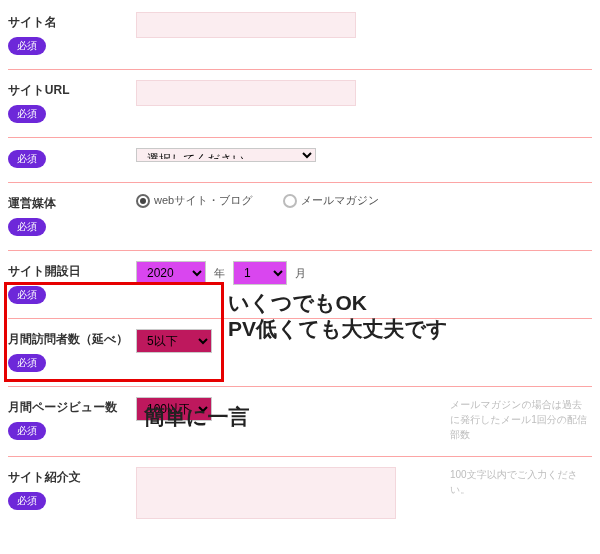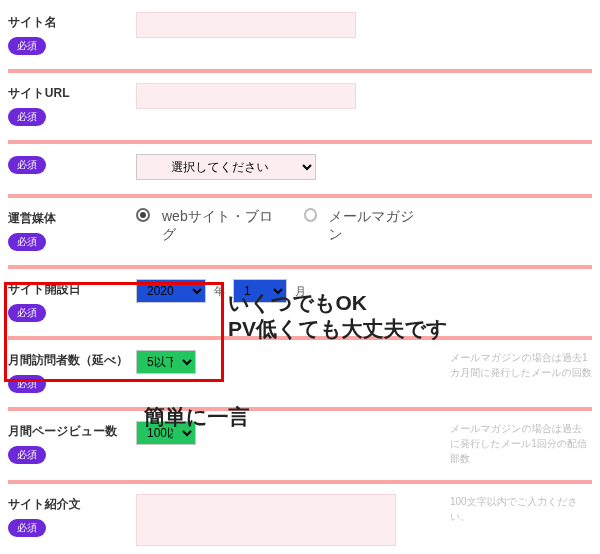--- a/index.html
+++ b/index.html
@@ -1,31 +1,31 @@
 <!DOCTYPE html>
 <html><head>
 <meta charset="utf-8">
 <style>
   * { box-sizing: border-box; margin: 0; padding: 0; }
   body { font-family: "Hiragino Kaku Gothic ProN", "Meiryo", sans-serif; font-size: 12px; color: #333; background: #fff; width: 600px; }
   .form { padding: 2px 8px 14px 8px; }
-  .row { display: flex; border-bottom: 4px solid #fca5a5; padding: 10px 0 14px 0; align-items: flex-start; }
+  .row { display: flex; border-bottom: 1px solid #fca5a5; padding: 10px 0 14px 0; align-items: flex-start; }
   .label-col { width: 128px; padding-top: 2px; }
   .label-col .lbl { font-size: 12px; color: #333; font-weight: bold; display: block; margin-bottom: 6px; }
   .badge { display: inline-block; background: #6d28d9; color: #fff; border-radius: 10px; padding: 2px 9px; font-size: 10px; }
   .field-col { flex: 1; display: flex; align-items: center; gap: 8px; }
   .hint-col { width: 152px; padding-left: 10px; font-size: 10px; color: #bdbdbd; line-height: 1.5; }
   .text-input { background: #fbedf0; border: 1px solid #f3d7dc; height: 26px; width: 220px; padding: 0 6px; font-size: 12px; }
   .text-input.url { width: 220px; }
   .btn-check { background: #0e3f73; color: #fff; border: 1px solid #0e3f73; padding: 4px 8px; font-size: 11px; cursor: pointer; }
-  .select-pink { background: #fbedf0; border: 1px solid #c9c9c9; height: 26px; padding: 2px 6px; font-size: 12px; width: 180px; text-align: center; }
-  .select-tiny { border: 1px solid #c9c9c9; height: 24px; padding: 2px 6px; font-size: 12px; width: 70px; background: #1d4ed8; }
-  .select-mid { border: 1px solid #c9c9c9; height: 24px; padding: 2px 6px; font-size: 12px; width: 60px; background: #22c55e; }
+  .select-pink { background: #fbedf0; border: 1px solid #c9c9c9; height: 14px; padding: 2px 6px; font-size: 12px; width: 180px; }
+  .select-tiny { border: 1px solid #c9c9c9; height: 24px; padding: 2px 6px; font-size: 12px; width: 70px; background: #d946ef; }
+  .select-mid { border: 1px solid #c9c9c9; height: 24px; padding: 2px 6px; font-size: 12px; width: 76px; background: #be185d; }
   .unit { font-size: 11px; color: #555; }
-  .radio-row label { font-size: 14px; color: #555; display: inline-flex; align-items: flex-start; gap: 12px; margin-right: 22px; }
+  .radio-row label { font-size: 11px; color: #555; display: inline-flex; align-items: flex-end; gap: 4px; margin-right: 22px; }
   .radio-circ { width: 14px; height: 14px; border-radius: 50%; border: 2px solid #bbb; display: inline-block; }
   .radio-circ.active { border-color: #666; }
   .radio-circ.active::after { content: ""; display: block; width: 6px; height: 6px; background: #444; border-radius: 50%; margin: 2px; }
   .textarea-pink { background: #fbedf0; border: 1px solid #f3d7dc; width: 260px; height: 52px; padding: 4px 6px; font-size: 12px; resize: none; }
   .highlight-box { border: 3px solid #e60000; position: absolute; pointer-events: none; }
   .anno { position: absolute; font-weight: 900; color: #222; font-size: 21px; line-height: 1.25; white-space: nowrap; }
   .form-wrap { position: relative; }
   select.select-tiny, select.select-mid, select.select-pink { appearance: auto; }
 </style>
 </head>
@@ -106,21 +106,20 @@
   <div class="row">
     <div class="label-col">
       <span class="lbl">月間訪問者数（延べ）</span>
       <span class="badge">必須</span>
     </div>
     <div class="field-col">
       <select class="select-mid">
         <option>5以下</option>
       </select>
     </div>
-    <div class="hint-col">メールマガジンの場合は過去1カ月間に発行したメールの回数</div>
   </div>
 
   <div class="row">
     <div class="label-col">
       <span class="lbl">月間ページビュー数</span>
       <span class="badge">必須</span>
     </div>
     <div class="field-col">
       <select class="select-mid">
         <option>100以下</option>

